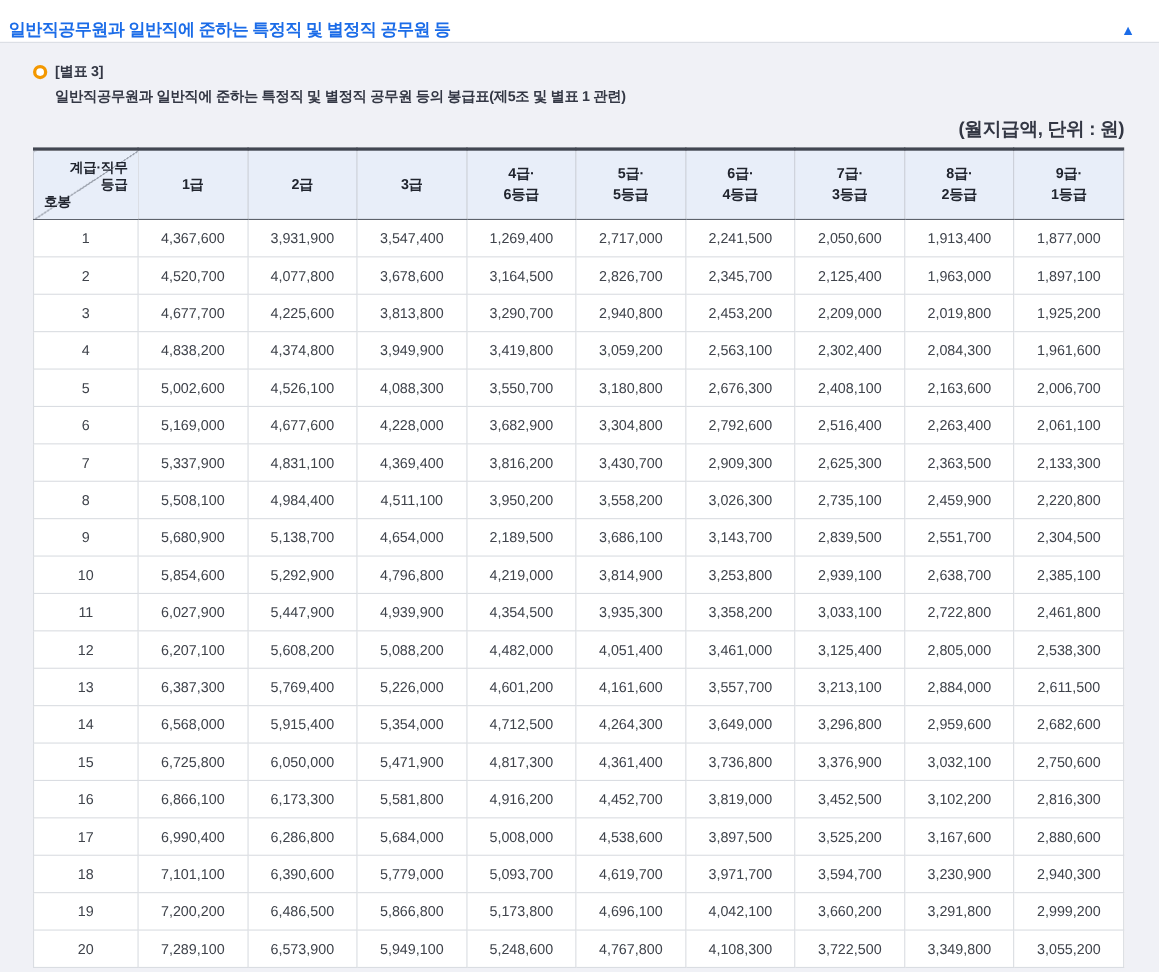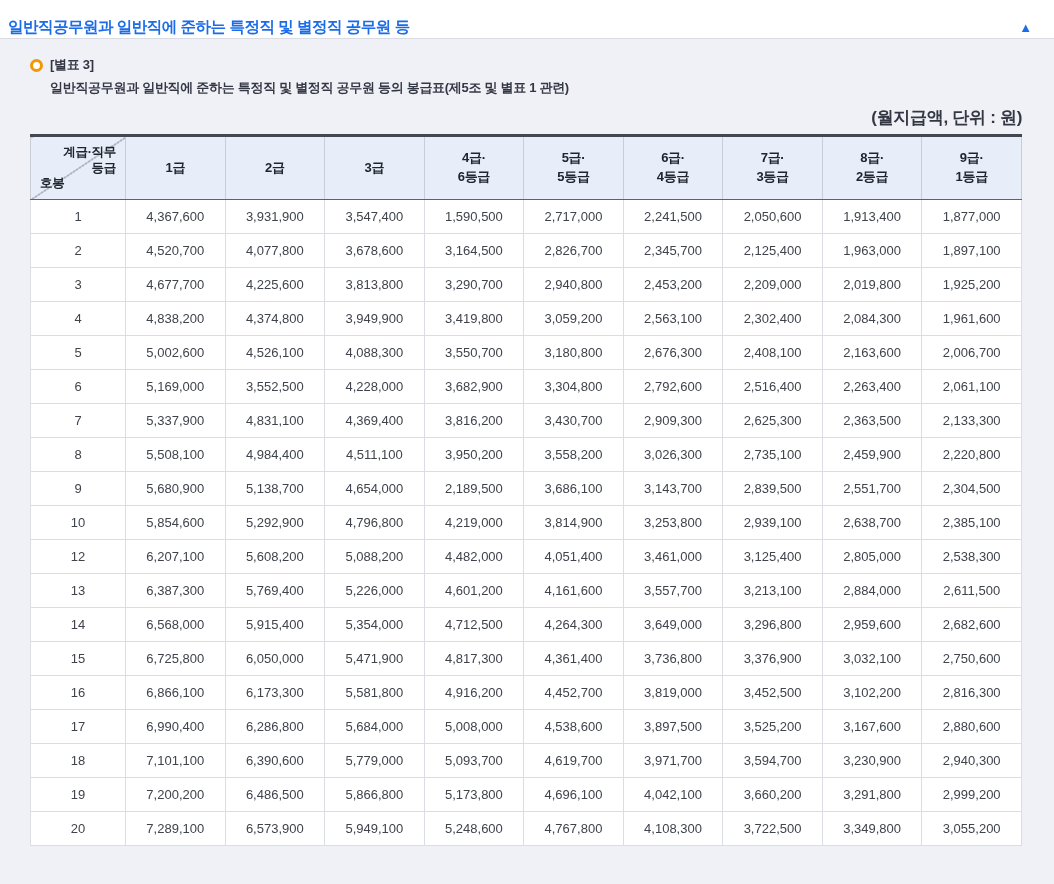--- a/index.html
+++ b/index.html
@@ -112,21 +112,21 @@
           <th>8급·<br>2등급</th>
           <th>9급·<br>1등급</th>
         </tr>
     </thead>
     <tbody>
         <tr>
           <th>1</th>
           <td>4,367,600</td>
           <td>3,931,900</td>
           <td>3,547,400</td>
-          <td>1,590,500</td>
+          <td>1,269,400</td>
           <td>2,717,000</td>
           <td>2,241,500</td>
           <td>2,050,600</td>
           <td>1,913,400</td>
           <td>1,877,000</td>
         </tr>
         <tr>
           <th>2</th>
           <td>4,520,700</td>
           <td>4,077,800</td>
@@ -170,21 +170,21 @@
           <td>3,550,700</td>
           <td>3,180,800</td>
           <td>2,676,300</td>
           <td>2,408,100</td>
           <td>2,163,600</td>
           <td>2,006,700</td>
         </tr>
         <tr>
           <th>6</th>
           <td>5,169,000</td>
-          <td>3,552,500</td>
+          <td>4,677,600</td>
           <td>4,228,000</td>
           <td>3,682,900</td>
           <td>3,304,800</td>
           <td>2,792,600</td>
           <td>2,516,400</td>
           <td>2,263,400</td>
           <td>2,061,100</td>
         </tr>
         <tr>
           <th>7</th>
@@ -228,20 +228,32 @@
           <td>5,292,900</td>
           <td>4,796,800</td>
           <td>4,219,000</td>
           <td>3,814,900</td>
           <td>3,253,800</td>
           <td>2,939,100</td>
           <td>2,638,700</td>
           <td>2,385,100</td>
         </tr>
         <tr>
+          <th>11</th>
+          <td>6,027,900</td>
+          <td>5,447,900</td>
+          <td>4,939,900</td>
+          <td>4,354,500</td>
+          <td>3,935,300</td>
+          <td>3,358,200</td>
+          <td>3,033,100</td>
+          <td>2,722,800</td>
+          <td>2,461,800</td>
+        </tr>
+        <tr>
           <th>12</th>
           <td>6,207,100</td>
           <td>5,608,200</td>
           <td>5,088,200</td>
           <td>4,482,000</td>
           <td>4,051,400</td>
           <td>3,461,000</td>
           <td>3,125,400</td>
           <td>2,805,000</td>
           <td>2,538,300</td>

